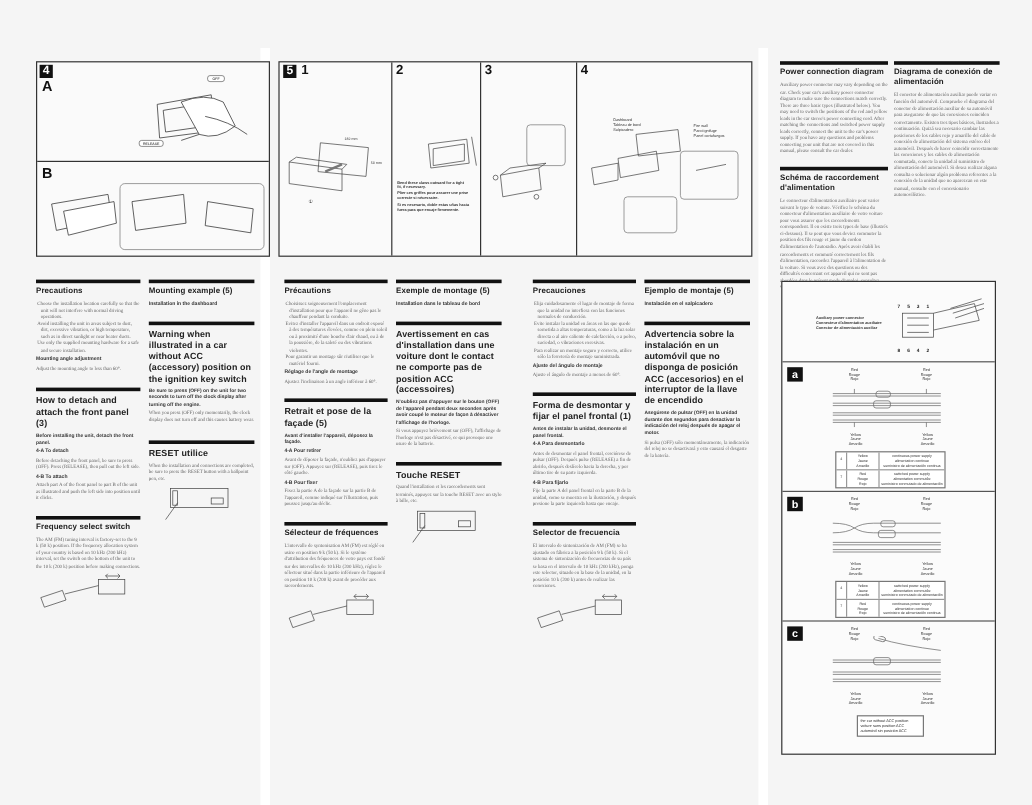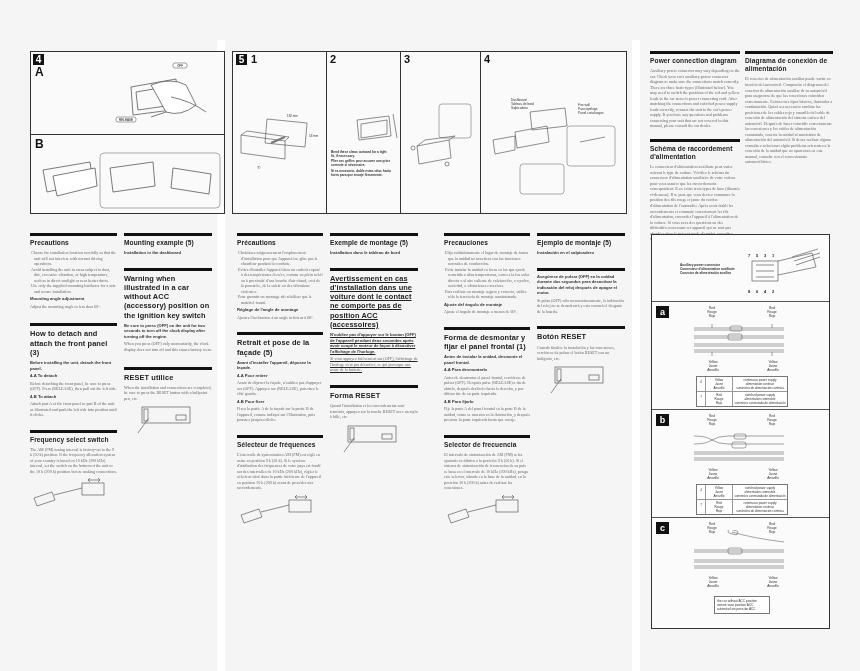--- a/index.html
+++ b/index.html
@@ -223,29 +223,29 @@
     </svg>
   </div>
 </div>
 
 <div class="col" style="left:330px;top:233px;width:88px;">
   <div class="sec">
     <div class="sec-bar"></div>
     <div class="sec-title">Exemple de montage (5)</div>
     <div class="sub">Installation dans le tableau de bord</div>
   </div>
-  <div class="sec" style="margin-top:12px;text-decoration:underline;">
+  <div class="sec" style="margin-top:12px;">
     <div class="sec-bar"></div>
     <div class="sec-title big">Avertissement en cas d'installation dans une voiture dont le contact ne comporte pas de position ACC (accessoires)</div>
     <div class="body bold">N'oubliez pas d'appuyer sur le bouton (OFF) de l'appareil pendant deux secondes après avoir coupé le moteur de façon à désactiver l'affichage de l'horloge.</div>
     <div class="body" style="margin-top:2px;">Si vous appuyez brièvement sur (OFF), l'affichage de l'horloge n'est pas désactivé, ce qui provoque une usure de la batterie.</div>
   </div>
   <div class="sec" style="margin-top:12px;">
     <div class="sec-bar"></div>
-    <div class="sec-title big">Forma RESET</div>
+    <div class="sec-title big">Touche RESET</div>
     <div class="body">Quand l'installation et les raccordements sont terminés, appuyez sur la touche RESET avec un stylo à bille, etc.</div>
     <svg class="illus" style="margin-left:10px;" width="60" height="30" viewBox="0 0 60 30">
       <g fill="none" stroke="#444" stroke-width="0.6">
         <rect x="8" y="2" width="48" height="16"></rect>
         <rect x="10" y="4" width="4" height="12"></rect>
         <rect x="42" y="10" width="10" height="5"></rect>
         <path d="M14 14 L4 28"></path>
       </g>
     </svg>
   </div>
@@ -286,35 +286,23 @@
 </div>
 
 <div class="col" style="left:537px;top:233px;width:88px;">
   <div class="sec">
     <div class="sec-bar"></div>
     <div class="sec-title">Ejemplo de montaje (5)</div>
     <div class="sub">Instalación en el salpicadero</div>
   </div>
   <div class="sec" style="margin-top:12px;">
     <div class="sec-bar"></div>
+    <div class="sec-title big">Advertencia sobre la instalación en un automóvil que no disponga de posición ACC (accesorios) en el interruptor de la llave de encendido</div>
     <div class="body bold">Asegúrese de pulsar (OFF) en la unidad durante dos segundos para desactivar la indicación del reloj después de apagar el motor.</div>
     <div class="body" style="margin-top:2px;">Si pulsa (OFF) sólo momentáneamente, la indicación del reloj no se desactivará y esto causará el desgaste de la batería.</div>
-  </div>
-  <div class="sec" style="margin-top:12px;">
-    <div class="sec-bar"></div>
-    <div class="sec-title big">Botón RESET</div>
-    <div class="body">Cuando finalice la instalación y las conexiones, cerciórese de pulsar el botón RESET con un bolígrafo, etc.</div>
-    <svg class="illus" style="margin-left:10px;" width="60" height="30" viewBox="0 0 60 30">
-      <g fill="none" stroke="#444" stroke-width="0.6">
-        <rect x="8" y="2" width="48" height="16"></rect>
-        <rect x="10" y="4" width="4" height="12"></rect>
-        <rect x="42" y="10" width="10" height="5"></rect>
-        <path d="M14 14 L4 28"></path>
-      </g>
-    </svg>
   </div>
 </div>
 
 <div class="col" style="left:650px;top:51px;width:90px;">
   <div class="sec">
     <div class="sec-bar"></div>
     <div class="sec-title">Power connection diagram</div>
     <div class="body">Auxiliary power connector may vary depending on the car. Check your car's auxiliary power connector diagram to make sure the connections match correctly. There are three basic types (illustrated below). You may need to switch the positions of the red and yellow leads in the car stereo's power connecting cord. After matching the connections and switched power supply leads correctly, connect the unit to the car's power supply. If you have any questions and problems connecting your unit that are not covered in this manual, please consult the car dealer.</div>
   </div>
   <div class="sec" style="margin-top:6px;">

